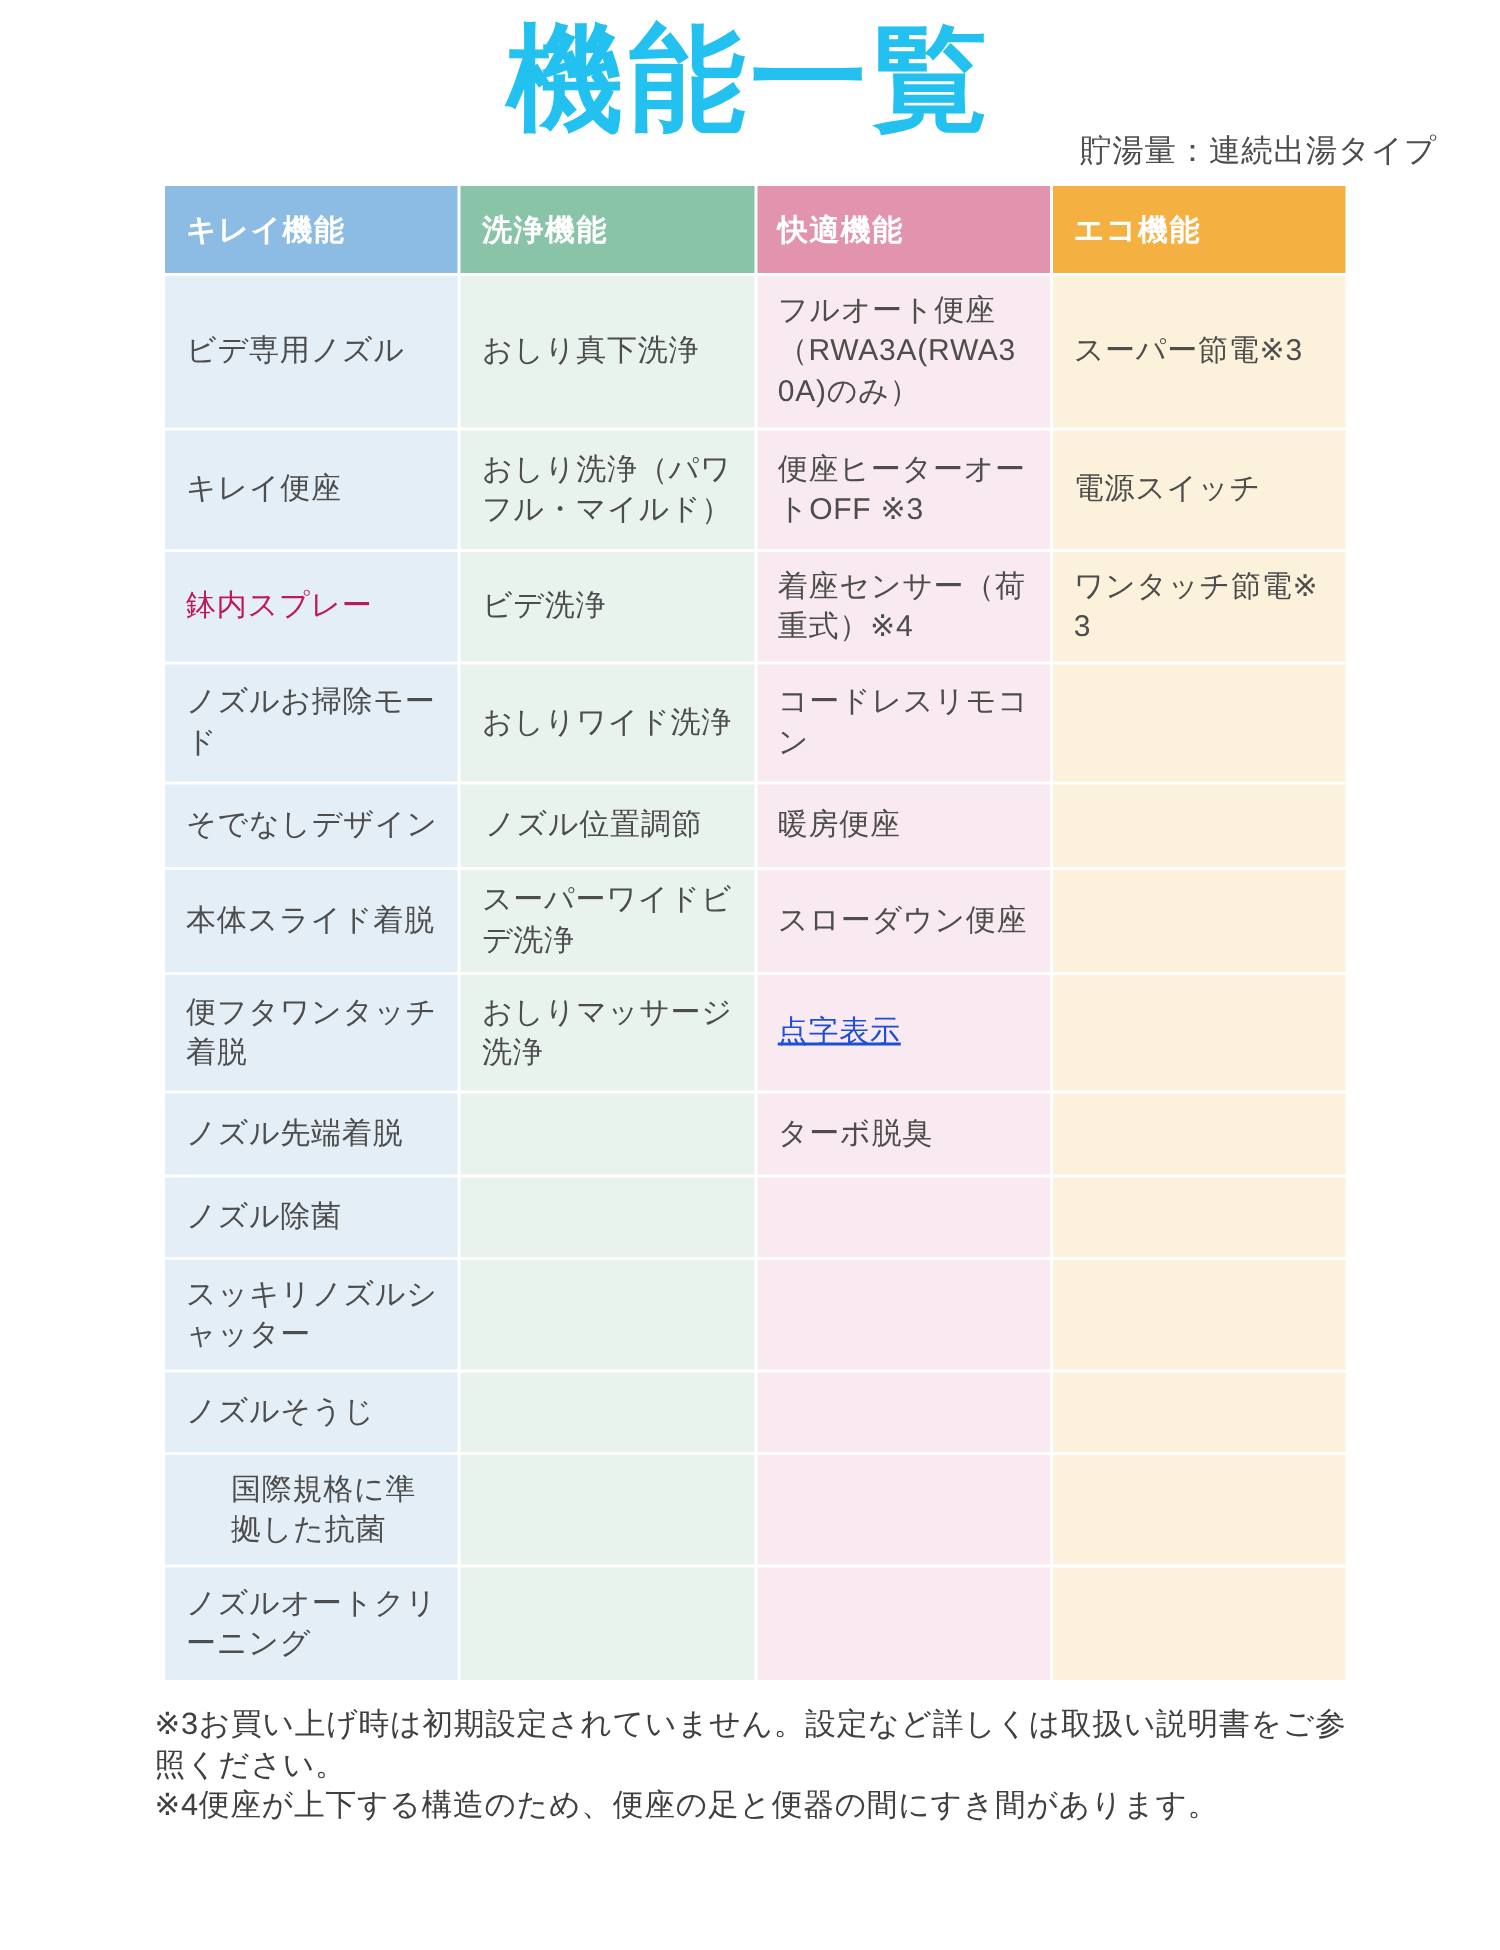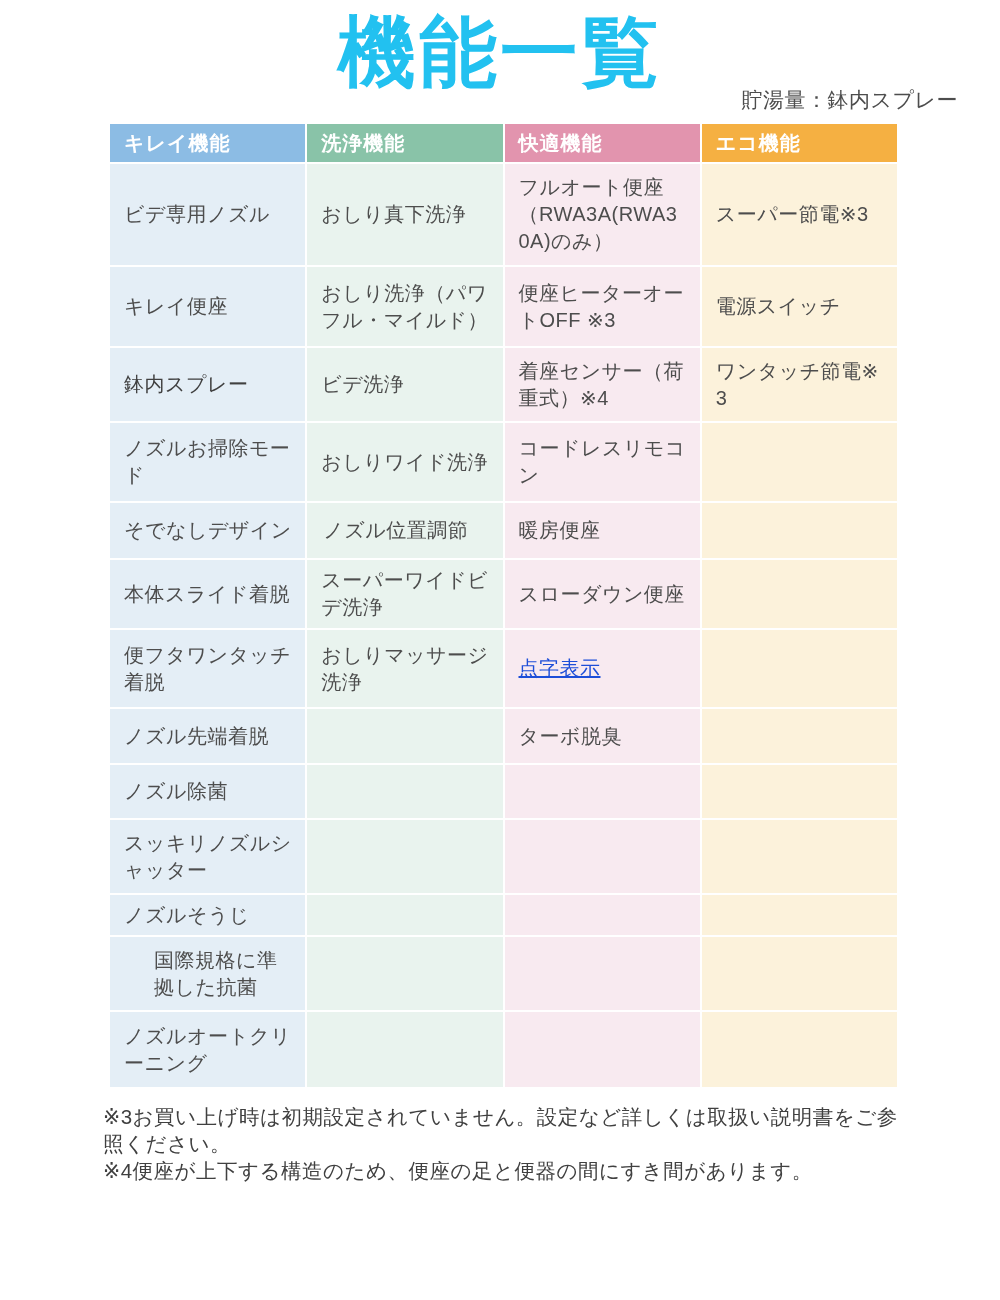--- a/index.html
+++ b/index.html
@@ -40,21 +40,21 @@
   }
   table.features {
     margin-left: 108px;
     margin-top: 6px;
     width: 791px;
     table-layout: fixed;
     border-collapse: separate;
     border-spacing: 2px;
   }
   table.features th {
-    height: 38px;
+    height: 58px;
     font-size: 20px;
     font-weight: bold;
     text-align: left;
     padding: 0 10px 0 14px;
     letter-spacing: 1px;
   }
   table.features td {
     font-size: 20px;
     line-height: 27px;
     vertical-align: middle;
@@ -72,21 +72,21 @@
   }
   .footnote { margin: 0; }
 </style>
 </head>
 <body>
 
 <div class="page">
 
   <div class="header-area">
     <h1 class="page-title" style="color: rgb(34, 193, 240);">機能一覧</h1>
-    <div class="subtitle">貯湯量：鉢内スプレー</div>
+    <div class="subtitle">貯湯量：連続出湯タイプ</div>
   </div>
 
   <table class="features">
     <thead>
       <tr>
         <th style="background: rgb(140, 188, 228); color: rgb(255, 255, 255);">キレイ機能</th>
         <th style="background: rgb(137, 195, 168); color: rgb(255, 255, 255);">洗浄機能</th>
         <th style="background: rgb(226, 148, 174); color: rgb(255, 255, 255);">快適機能</th>
         <th style="background: rgb(245, 176, 66); color: rgb(255, 255, 255);">エコ機能</th>
       </tr>
@@ -98,21 +98,21 @@
           <td style="background: rgb(248, 234, 240); color: rgb(77, 77, 77);">フルオート便座（RWA3A(RWA30A)のみ）</td>
           <td style="background: rgb(252, 242, 219); color: rgb(77, 77, 77);">スーパー節電※3</td>
         </tr>
         <tr style="height: 79px;">
           <td style="background: rgb(228, 238, 246); color: rgb(77, 77, 77);">キレイ便座</td>
           <td style="background: rgb(233, 243, 238); color: rgb(77, 77, 77);">おしり洗浄（パワフル・マイルド）</td>
           <td style="background: rgb(248, 234, 240); color: rgb(77, 77, 77);">便座ヒーターオートOFF ※3</td>
           <td style="background: rgb(252, 242, 219); color: rgb(77, 77, 77);">電源スイッチ</td>
         </tr>
         <tr style="height: 73px;">
-          <td style="background: rgb(228, 238, 246); color: #404040;">鉢内スプレー</td>
+          <td style="background: rgb(228, 238, 246); color: #be185d;">鉢内スプレー</td>
           <td style="background: rgb(233, 243, 238); color: rgb(77, 77, 77);">ビデ洗浄</td>
           <td style="background: rgb(248, 234, 240); color: rgb(77, 77, 77);">着座センサー（荷重式）※4</td>
           <td style="background: rgb(252, 242, 219); color: rgb(77, 77, 77);">ワンタッチ節電※3</td>
         </tr>
         <tr style="height: 78px;">
           <td style="background: rgb(228, 238, 246); color: rgb(77, 77, 77);">ノズルお掃除モード</td>
           <td style="background: rgb(233, 243, 238); color: rgb(77, 77, 77);">おしりワイド洗浄</td>
           <td style="background: rgb(248, 234, 240); color: rgb(77, 77, 77);">コードレスリモコン</td>
           <td style="background: rgb(252, 242, 219); color: rgb(77, 77, 77);"></td>
         </tr>
@@ -145,21 +145,21 @@
           <td style="background: rgb(233, 243, 238); color: rgb(77, 77, 77);"></td>
           <td style="background: rgb(248, 234, 240); color: rgb(77, 77, 77);"></td>
           <td style="background: rgb(252, 242, 219); color: rgb(77, 77, 77);"></td>
         </tr>
         <tr style="height: 73px;">
           <td style="background: rgb(228, 238, 246); color: rgb(77, 77, 77);">スッキリノズルシャッター</td>
           <td style="background: rgb(233, 243, 238); color: rgb(77, 77, 77);"></td>
           <td style="background: rgb(248, 234, 240); color: rgb(77, 77, 77);"></td>
           <td style="background: rgb(252, 242, 219); color: rgb(77, 77, 77);"></td>
         </tr>
-        <tr style="height: 40px;">
+        <tr style="height: 53px;">
           <td style="background: rgb(228, 238, 246); color: rgb(77, 77, 77);">ノズルそうじ</td>
           <td style="background: rgb(233, 243, 238); color: rgb(77, 77, 77);"></td>
           <td style="background: rgb(248, 234, 240); color: rgb(77, 77, 77);"></td>
           <td style="background: rgb(252, 242, 219); color: rgb(77, 77, 77);"></td>
         </tr>
         <tr style="height: 73px;">
           <td style="background: rgb(228, 238, 246); color: rgb(77, 77, 77); padding-left: 44px;">国際規格に準拠した抗菌</td>
           <td style="background: rgb(233, 243, 238); color: rgb(77, 77, 77);"></td>
           <td style="background: rgb(248, 234, 240); color: rgb(77, 77, 77);"></td>
           <td style="background: rgb(252, 242, 219); color: rgb(77, 77, 77);"></td>

